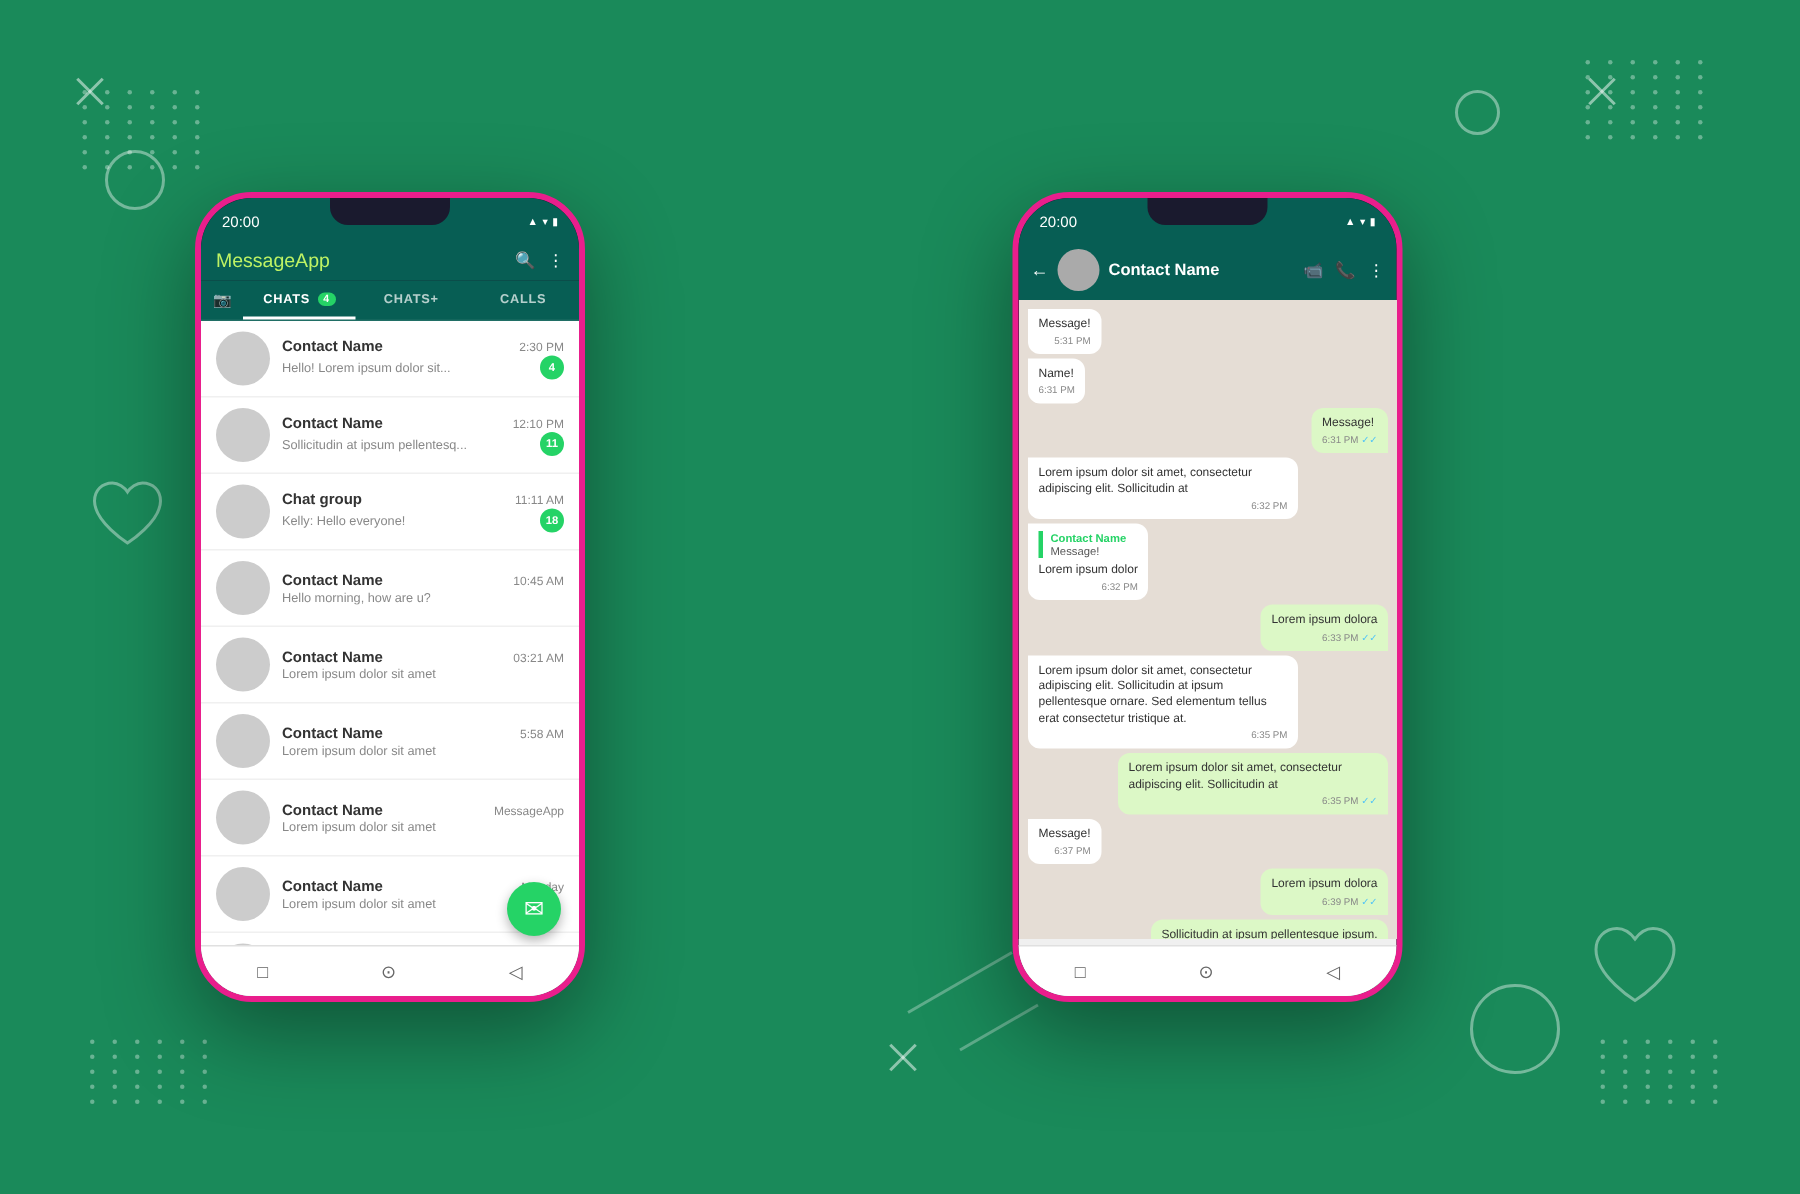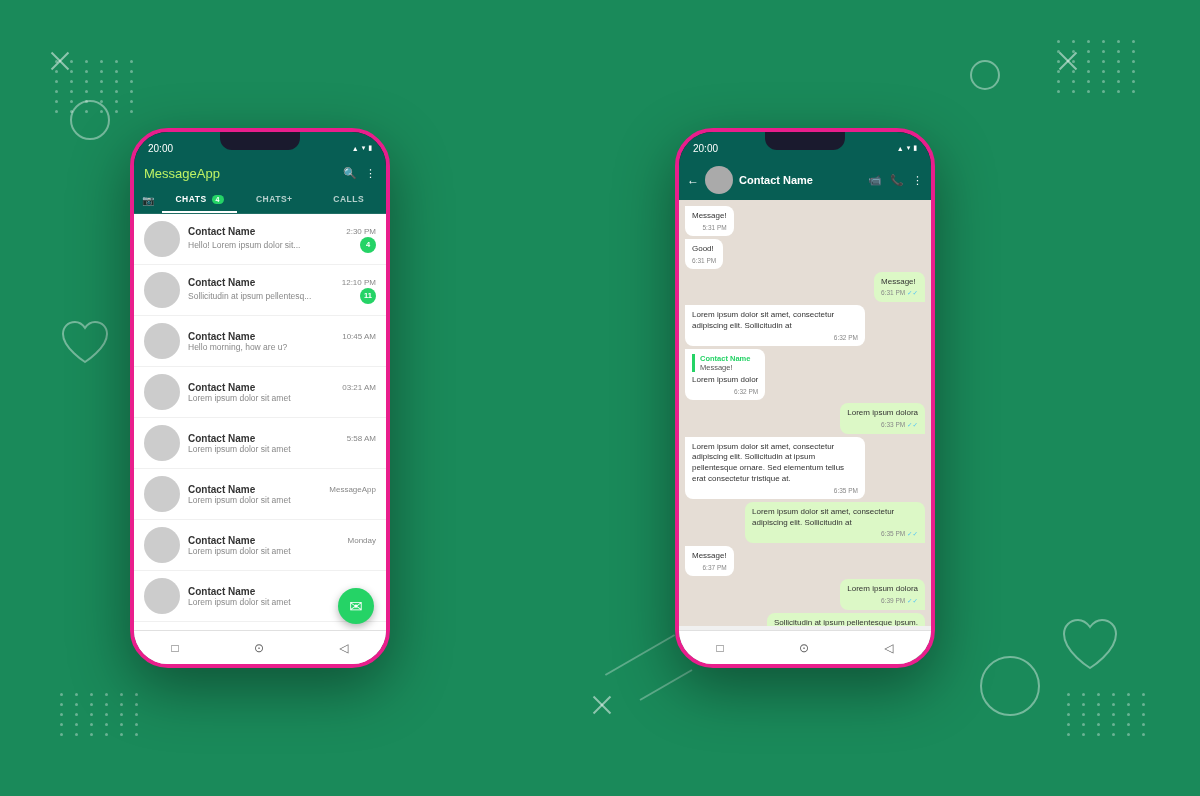--- a/index.html
+++ b/index.html
@@ -635,20 +635,33 @@
               <div class="chat-preview-row">
                 <span class="chat-preview">Sollicitudin at ipsum pellentesq...</span>
                 <div class="unread-badge">11</div>
               </div>
             </div>
           </div>
           <div class="chat-item">
             <div class="avatar"></div>
             <div class="chat-info">
               <div class="chat-name-row">
+                <span class="chat-name">Chat group</span>
+                <span class="chat-time">11:11 AM</span>
+              </div>
+              <div class="chat-preview-row">
+                <span class="chat-preview">Kelly: Hello everyone!</span>
+                <div class="unread-badge">18</div>
+              </div>
+            </div>
+          </div>
+          <div class="chat-item">
+            <div class="avatar"></div>
+            <div class="chat-info">
+              <div class="chat-name-row">
                 <span class="chat-name">Contact Name</span>
                 <span class="chat-time">10:45 AM</span>
               </div>
               <div class="chat-preview-row">
                 <span class="chat-preview">Hello morning, how are u?</span>
               </div>
             </div>
           </div>
           <div class="chat-item">
             <div class="avatar"></div>
@@ -747,21 +760,21 @@
           <span>⋮</span>
         </div>
       </div>
 
       <div class="messages-area" id="messages-container">
       <div class="msg-bubble incoming">
             <div class="msg-text">Message!</div>
             <div class="msg-time">5:31 PM</div>
           </div>
           <div class="msg-bubble incoming">
-            <div class="msg-text">Good!</div>
+            <div class="msg-text">Name!</div>
             <div class="msg-time">6:31 PM</div>
           </div>
           <div class="msg-bubble outgoing">
             <div class="msg-text">Message!</div>
             <div class="msg-time">6:31 PM <span class="tick">✓✓</span></div>
           </div>
           <div class="msg-bubble incoming">
             <div class="msg-text">Lorem ipsum dolor sit amet, consectetur adipiscing elit. Sollicitudin at</div>
             <div class="msg-time">6:32 PM</div>
           </div>

